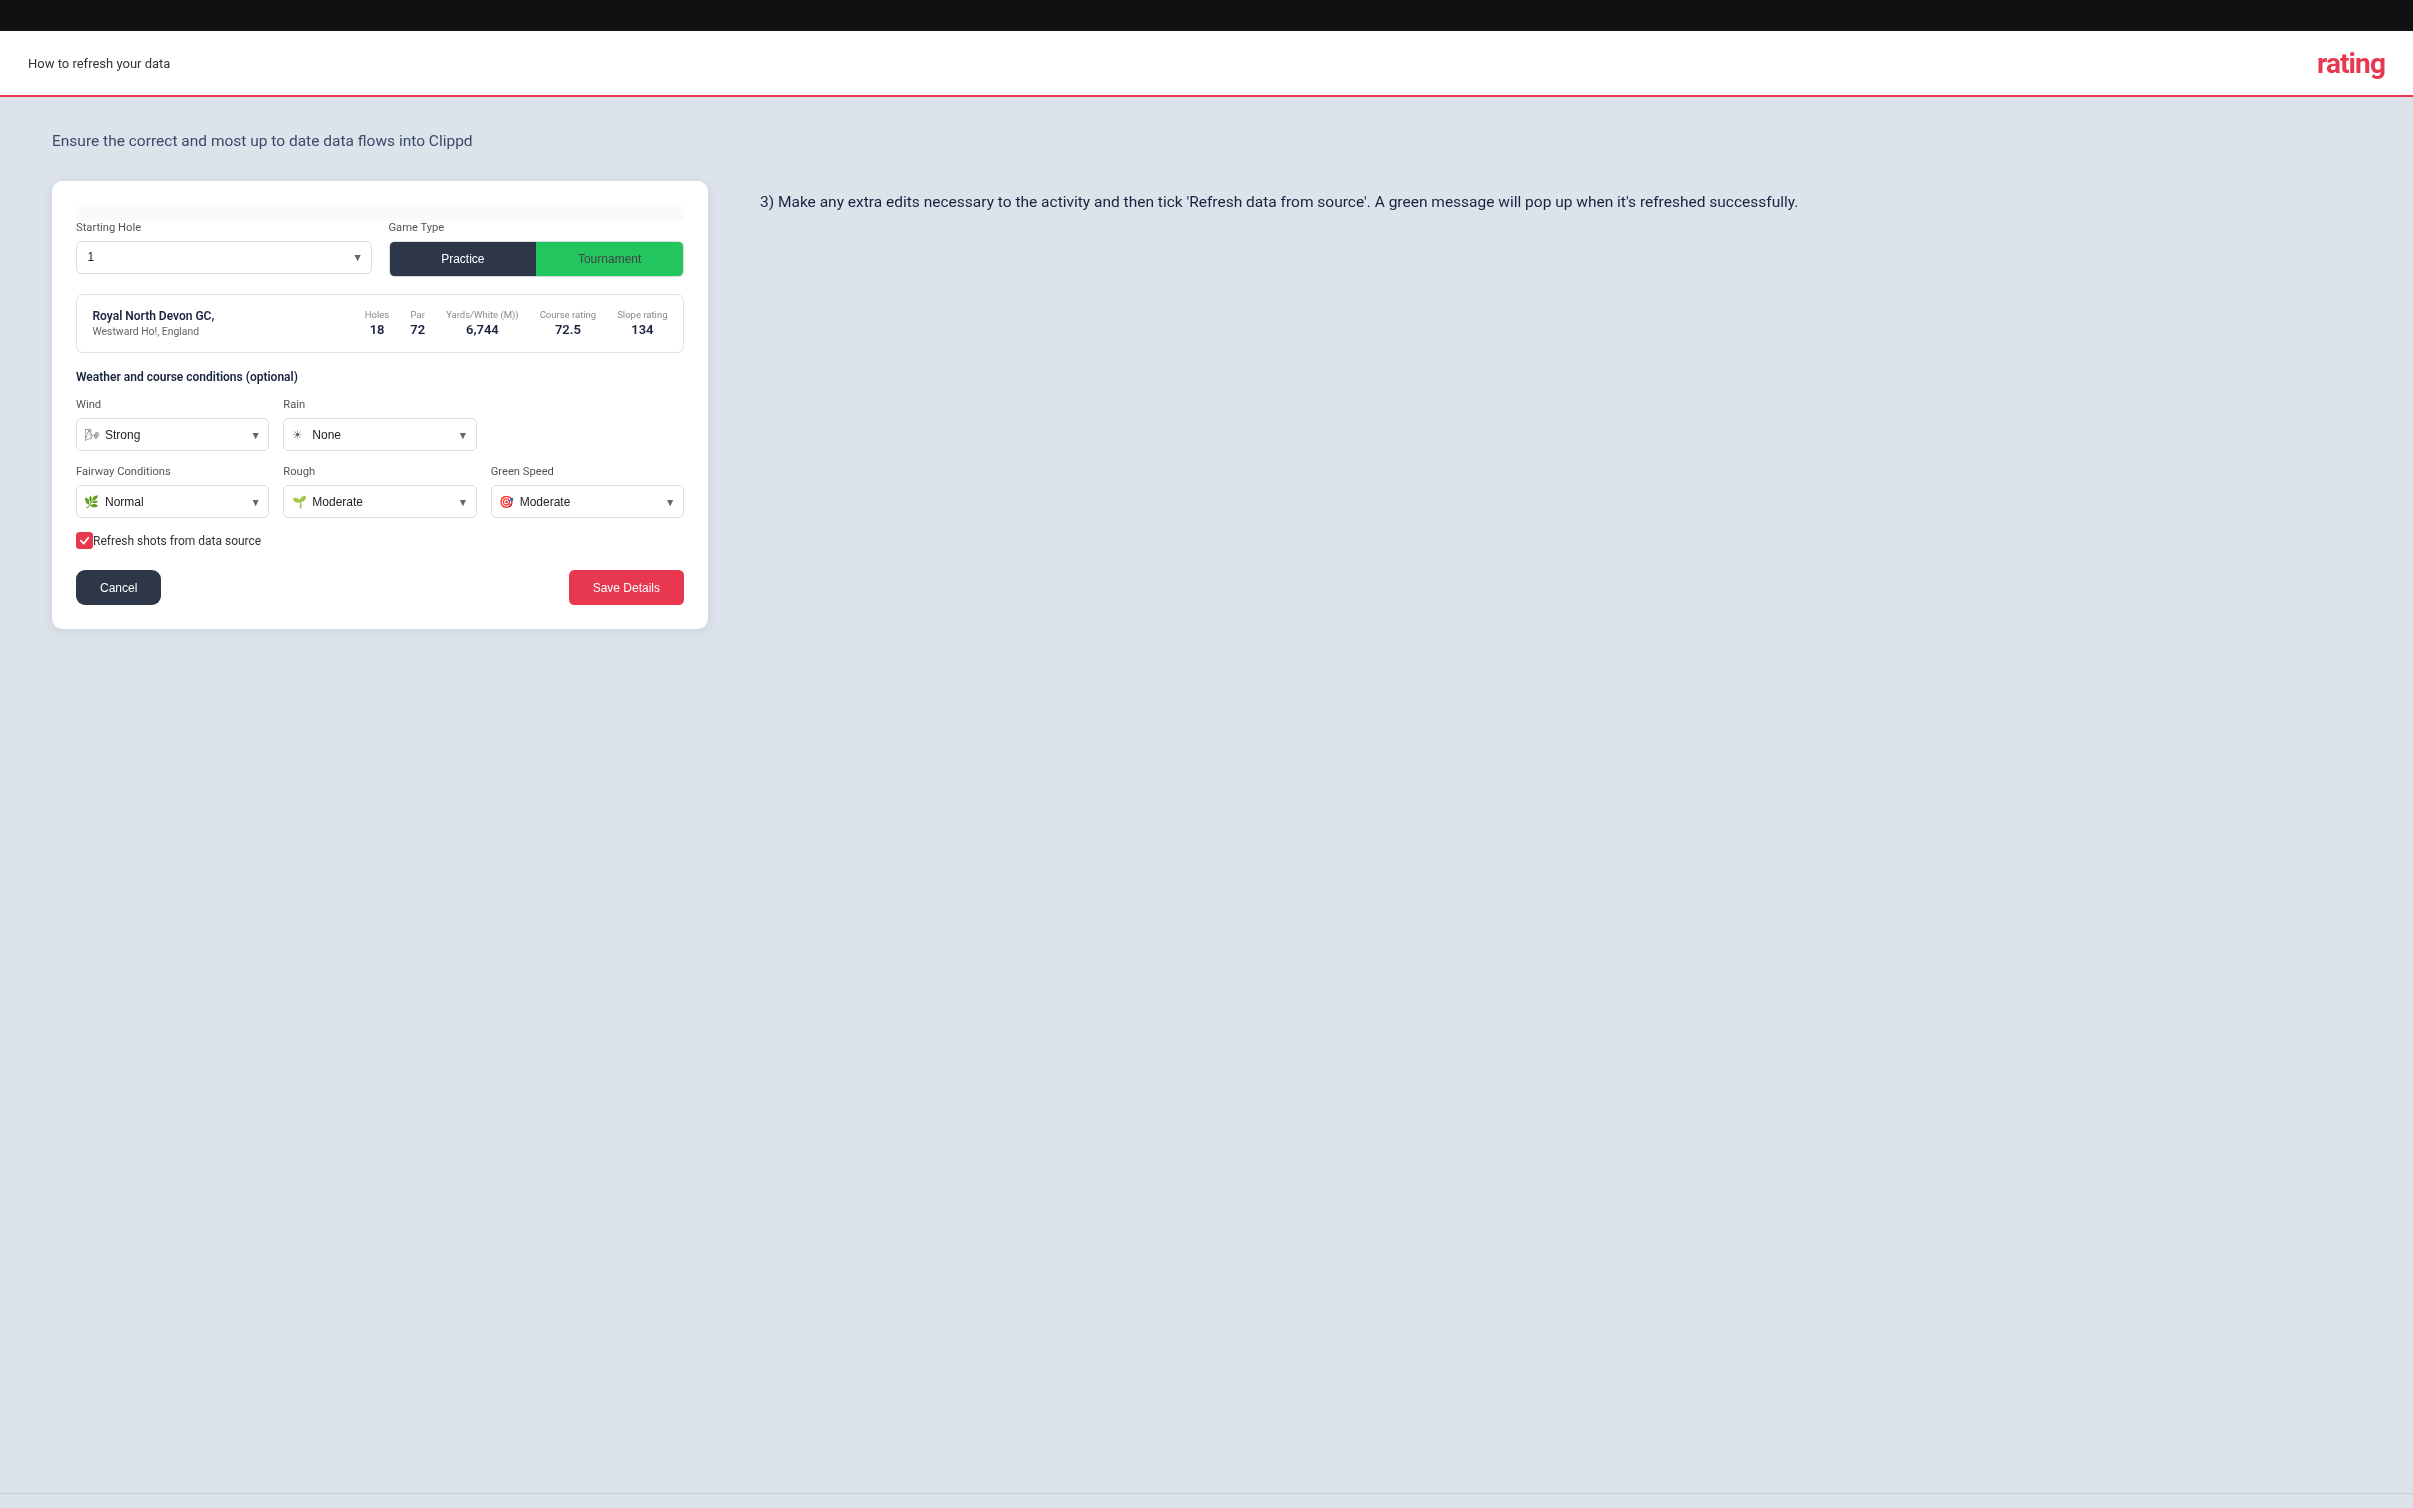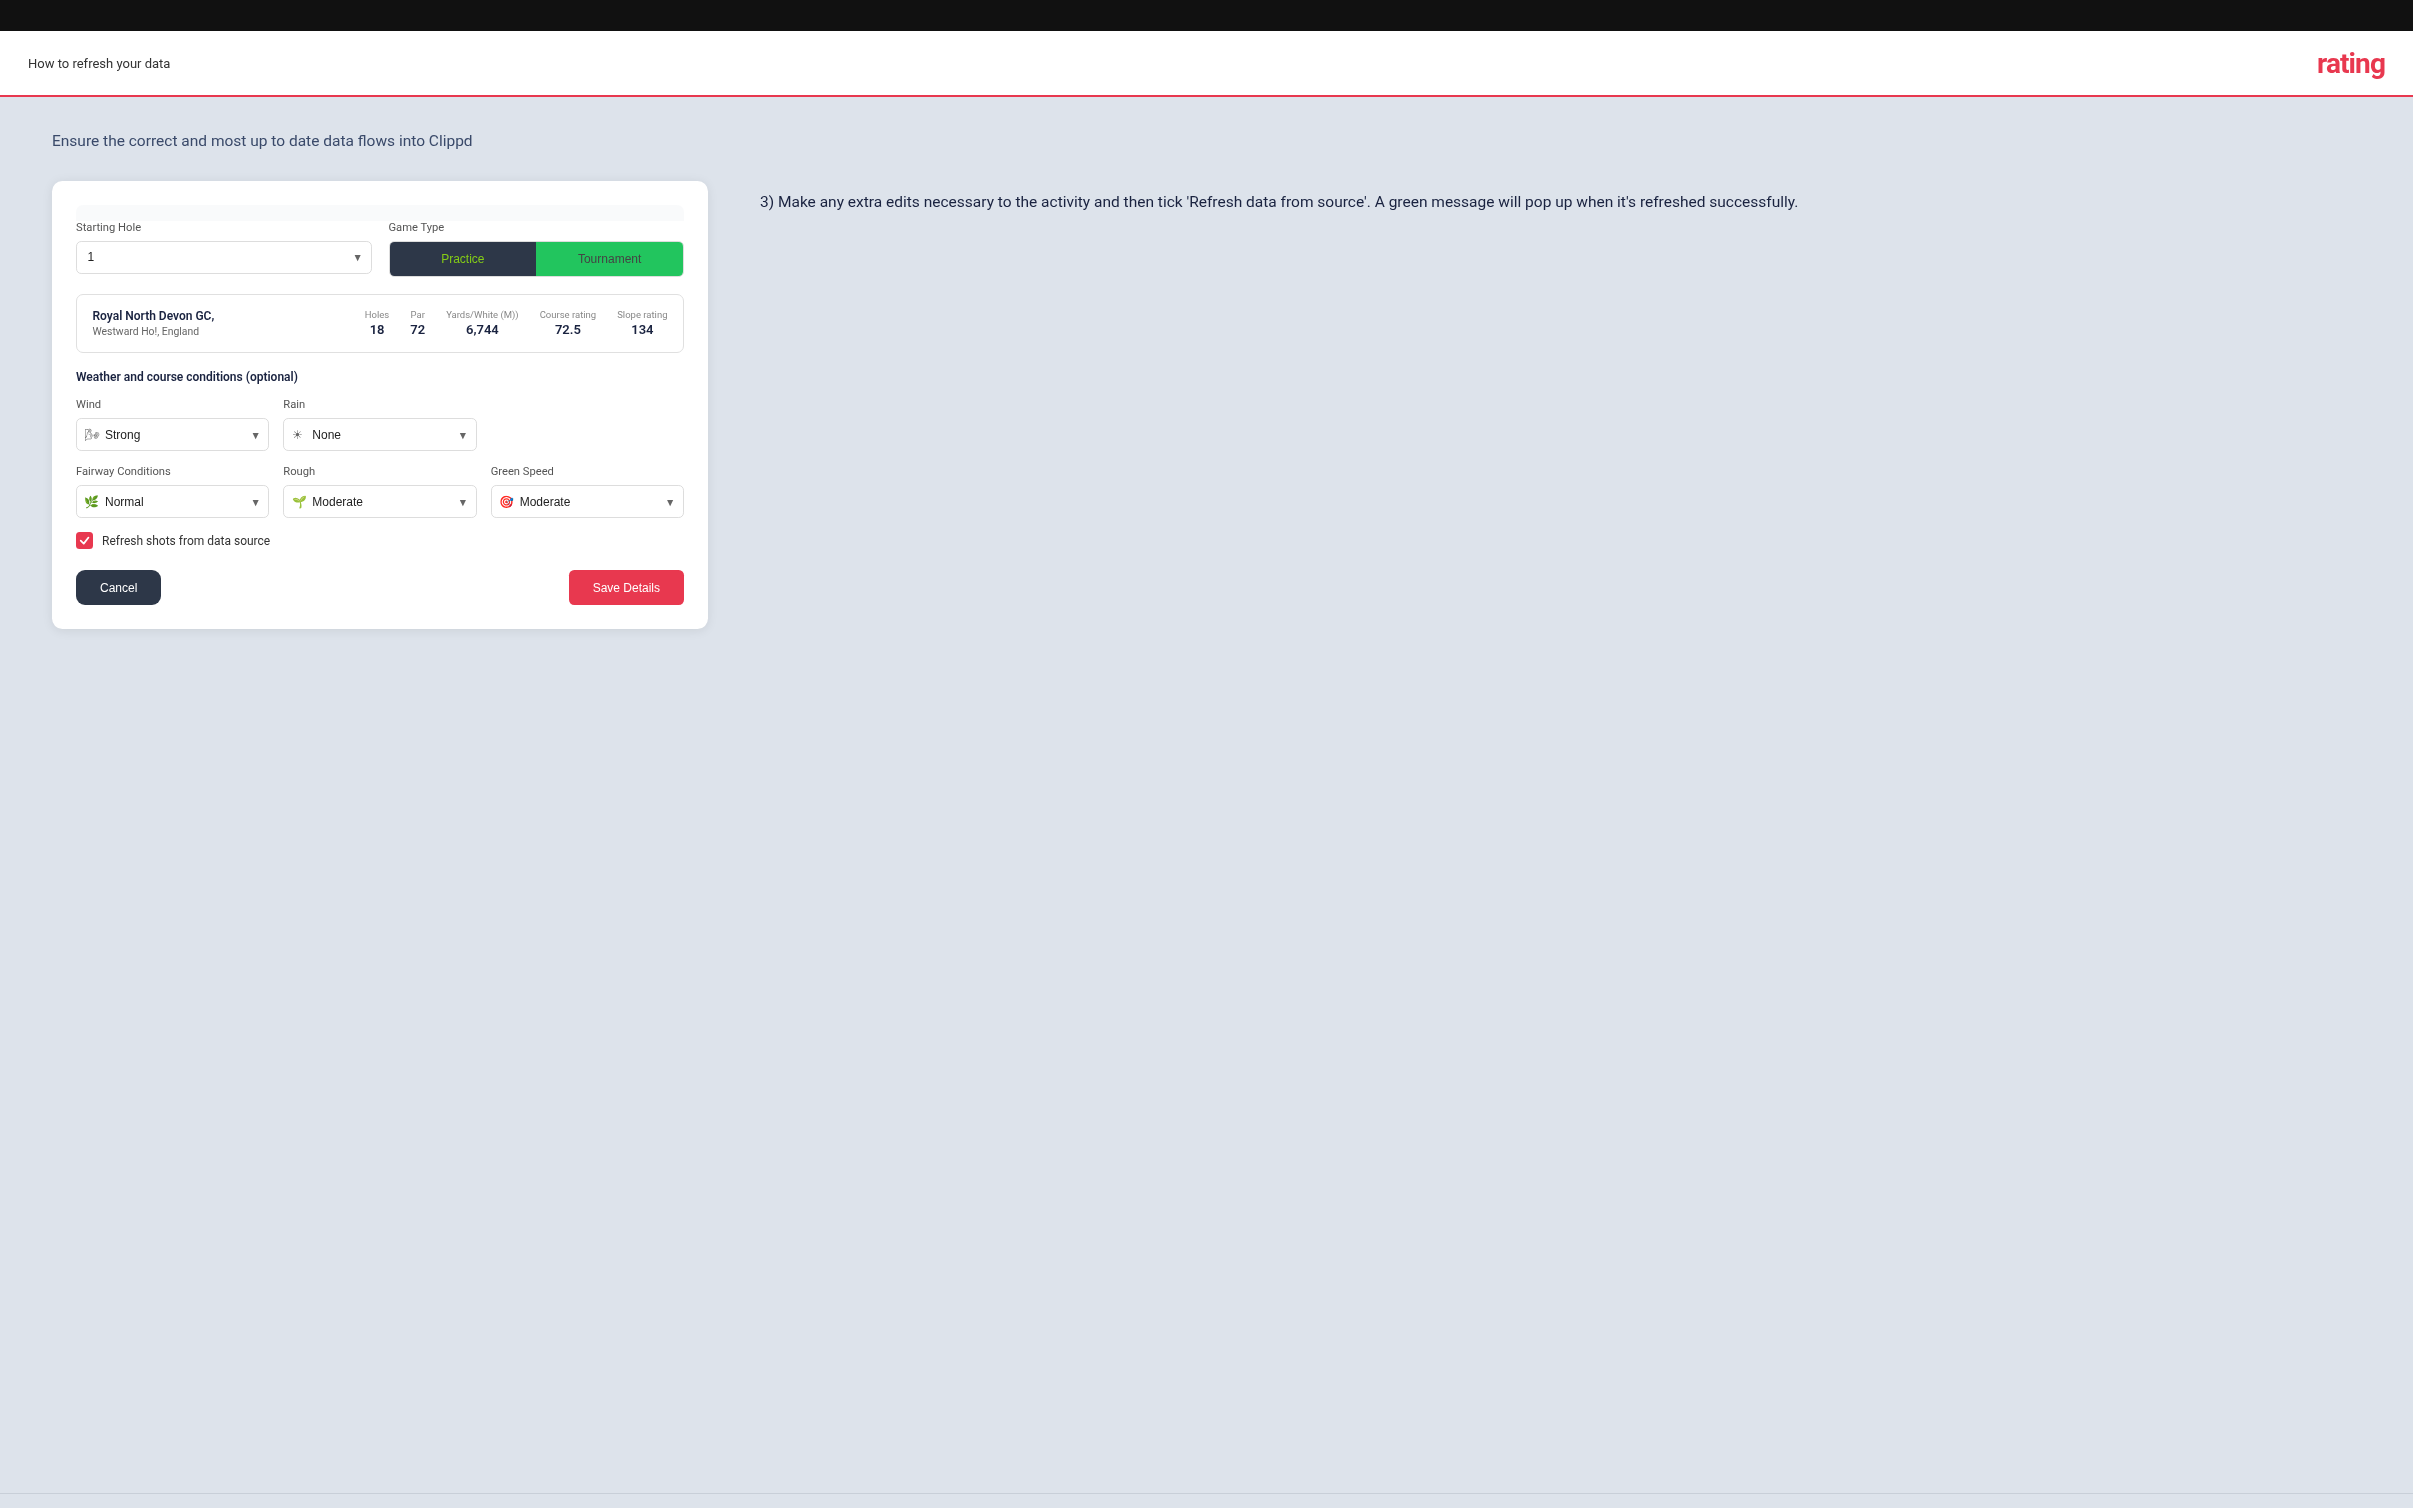--- a/index.html
+++ b/index.html
@@ -112,21 +112,21 @@
       flex: 1;
       border: none;
       background: #22c55e;
       font-size: 12px;
       cursor: pointer;
       color: #444;
       padding: 0 14px;
     }
     .toggle-btn.active {
       background: #2d3748;
-      color: #84cc16;
+      color: #ffffff;
     }
     .course-info-box {
       border: 0.9px solid #e0e0e0;
       border-radius: 7px;
       padding: 14px 15.5px;
       margin-bottom: 17px;
       display: flex;
       align-items: center;
       justify-content: space-between;
     }
@@ -182,21 +182,21 @@
       font-size: 12px;
       pointer-events: none;
       color: #666;
     }
     .select-with-icon .select-field {
       padding-left: 28px;
     }
     .checkbox-row {
       display: flex;
       align-items: center;
-      gap: 9px;
+      gap: 0;
       margin-bottom: 21px;
       margin-top: 7px;
     }
     .checkbox-custom {
       width: 17px;
       height: 17px;
       background: #e8384f;
       border-radius: 3.5px;
       display: flex;
       align-items: center;

